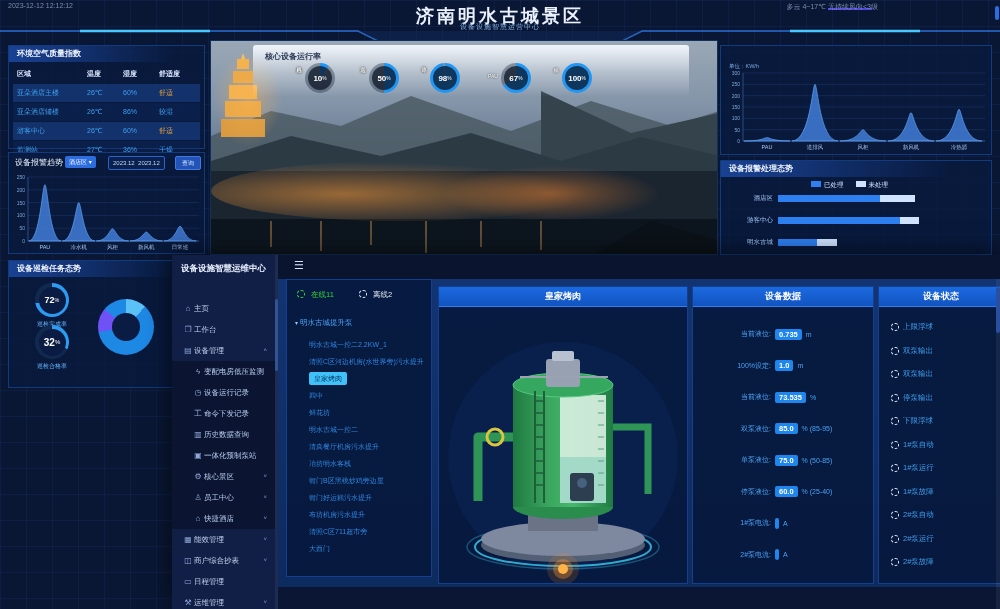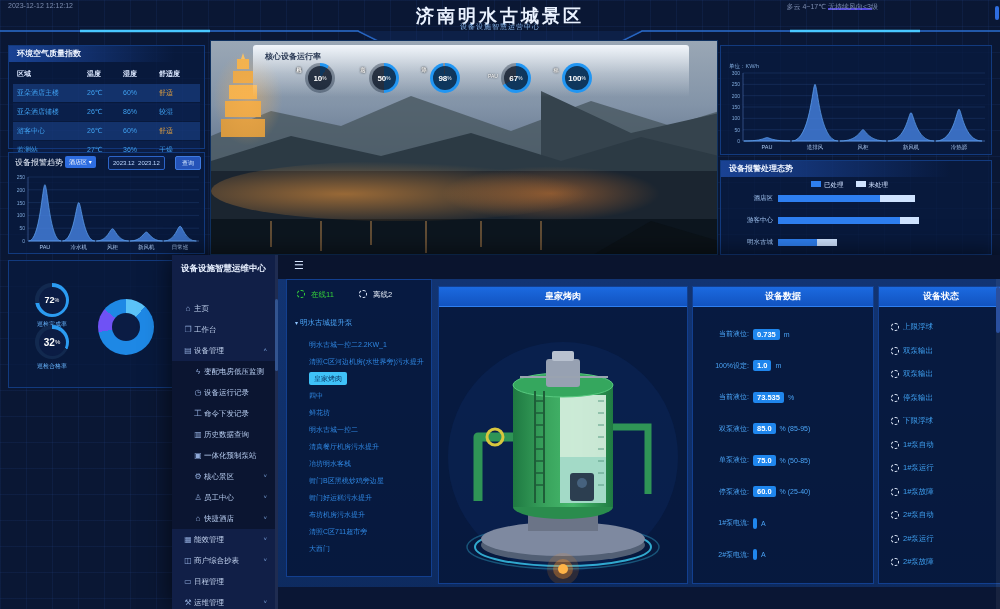--- a/index.html
+++ b/index.html
@@ -68,21 +68,21 @@
      background:linear-gradient(180deg,#123472,#0d2a5e);}
   .wpanel{position:absolute;background:rgba(6,22,56,.85);border:1px solid #123f8f;box-sizing:border-box;overflow:hidden;}
   .whead{position:absolute;left:0;top:0;right:0;height:19px;line-height:19px;text-align:center;
      font-size:9px;font-weight:bold;color:#fff;
      background:linear-gradient(180deg,#1b6ae0,#1253c0);border-bottom:1px solid #2f7ff0;}
   .titem{height:17px;line-height:17px;font-size:7px;color:#2f86e0;white-space:nowrap;overflow:hidden;padding-left:22px;}
   .titem.sel{display:inline-block;height:13px;line-height:13px;background:#3fc2f8;color:#06315f;
      padding:0 5px;margin-left:22px;border-radius:2px;margin-top:2px;}
   .dcircle{display:inline-block;width:8px;height:8px;border-radius:50%;border:1.5px dashed #dfe9fa;
      box-sizing:border-box;vertical-align:-1px;margin-right:4px;}
-  .ddrow{position:absolute;left:0;display:flex;align-items:center;height:14px;font-size:7px;justify-content:space-between;}
+  .ddrow{position:absolute;left:22px;display:flex;align-items:center;height:14px;font-size:7px;justify-content:space-between;}
   .ddlabel{width:56px;text-align:right;color:#4aa3f5;padding-right:4px;}
   .chipv{background:#1f86ed;color:#fff;font-weight:bold;font-size:7.5px;padding:1px 4px;border-radius:2px;}
   .chipv.empty{width:4px;height:11px;padding:0;}
   .ddunit{color:#4aa3f5;margin-left:4px;}
   .dsrow{position:absolute;left:12px;display:flex;align-items:center;height:12px;font-size:7.5px;color:#3fa0f0;}
   .scrollthumb{position:absolute;background:#2e6de0;border-radius:2px;}
   .scrolltrack{position:absolute;background:rgba(255,255,255,.06);}
 </style>
 </head>
 <body>
@@ -176,20 +176,21 @@
         <path d="M85.27600000000001,69 C96.5,69 99,56.712 101.5,56.712 C104,56.712 106.5,69 117.72399999999999,69 Z" fill="rgba(70,130,225,.8)" stroke="#5ea2f0" stroke-width=".7"></path>
         <text x="101.5" y="77" text-anchor="middle" font-size="5.5" fill="#a9c6ee">风柜</text>
         <path d="M119.076,69 C130.29999999999998,69 132.79999999999998,60.04 135.29999999999998,60.04 C137.79999999999998,60.04 140.29999999999998,69 151.52399999999997,69 Z" fill="rgba(70,130,225,.8)" stroke="#5ea2f0" stroke-width=".7"></path>
         <text x="135.29999999999998" y="77" text-anchor="middle" font-size="5.5" fill="#a9c6ee">新风机</text>
         <path d="M152.876,69 C164.1,69 166.6,54.152 169.1,54.152 C171.6,54.152 174.1,69 185.32399999999998,69 Z" fill="rgba(70,130,225,.8)" stroke="#5ea2f0" stroke-width=".7"></path>
         <text x="169.1" y="77" text-anchor="middle" font-size="5.5" fill="#a9c6ee">日常巡</text>
       </svg>
   </div>
 
   <div class="panel" style="left:8px;top:260px;width:197px;height:128px">
+    <div class="ptitle">设备巡检任务态势</div>
     <div id="insp-stats"></div>
     <div class="ring" id="insp-donut" style="left: 89px; top: 38px; width: 56px; height: 56px; background: conic-gradient(rgb(91, 194, 247) 0%, rgb(91, 194, 247) 12%, rgb(30, 136, 229) 12%, rgb(30, 136, 229) 72%, rgb(111, 82, 245) 72%, rgb(111, 82, 245) 86%, rgb(30, 136, 229) 86%, rgb(30, 136, 229) 100%);">
       <div class="hole" style="inset:14px;background:#0b1c44"></div>
     </div>
   <div class="ring" style="height: 34px; width: 34px; background: conic-gradient(rgb(43, 156, 242) 72%, rgb(18, 41, 79) 0deg); left: 26px; top: 22px;">
         <div class="hole" style="inset: 3.5px; background: rgb(11, 28, 68);"></div>
         <div class="rtext" style="font-size: 9px;">72<small>%</small></div>
       </div>
       <div class="ringlbl" style="left: 10px; top: 59px; width: 66px;">巡检完成率</div>
       <div class="ring" style="height: 34px; width: 34px; background: conic-gradient(rgb(43, 156, 242) 32%, rgb(18, 41, 79) 0deg); left: 26px; top: 64px;">

